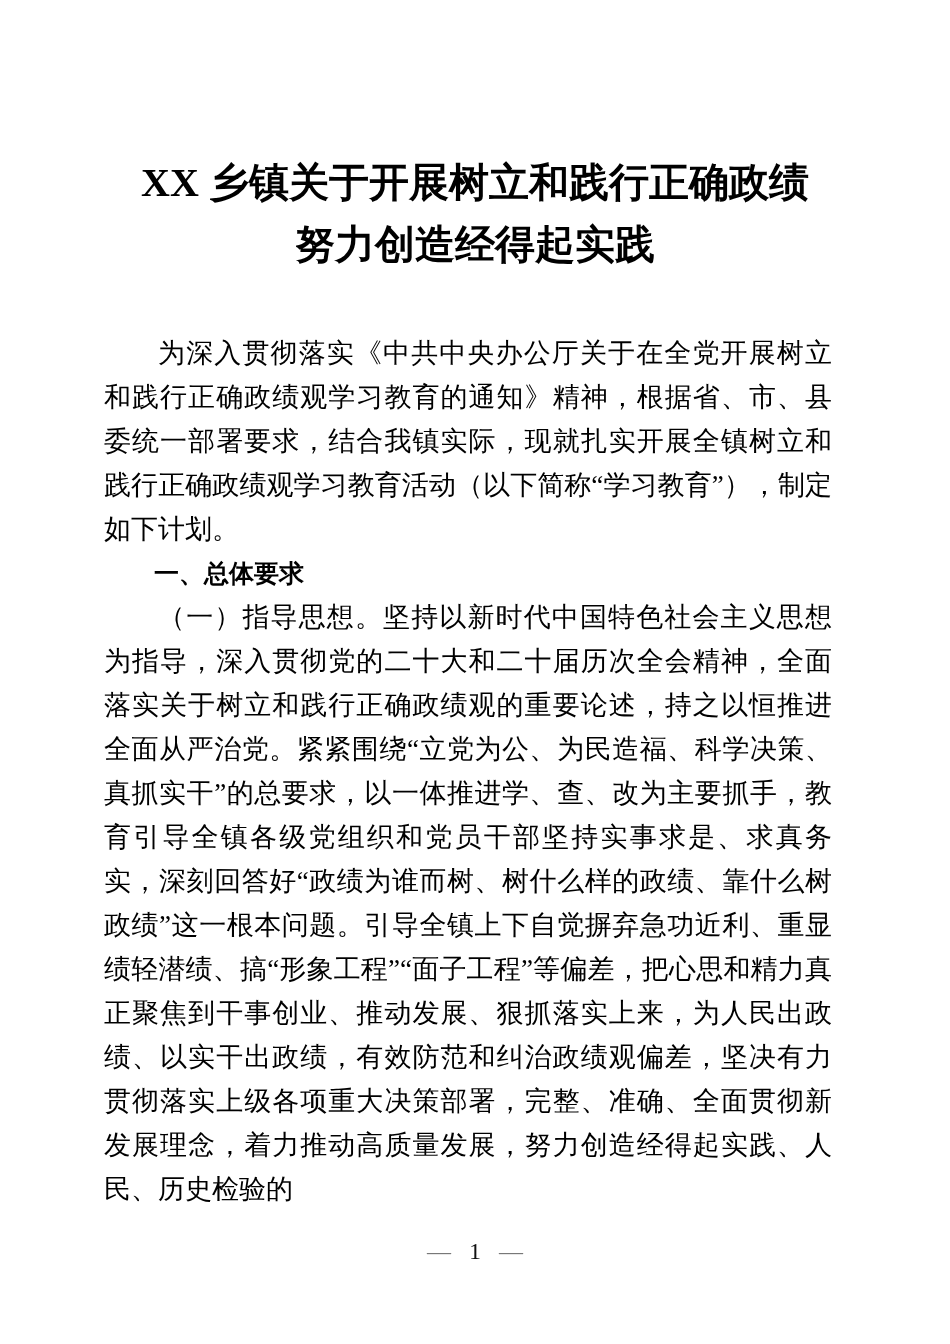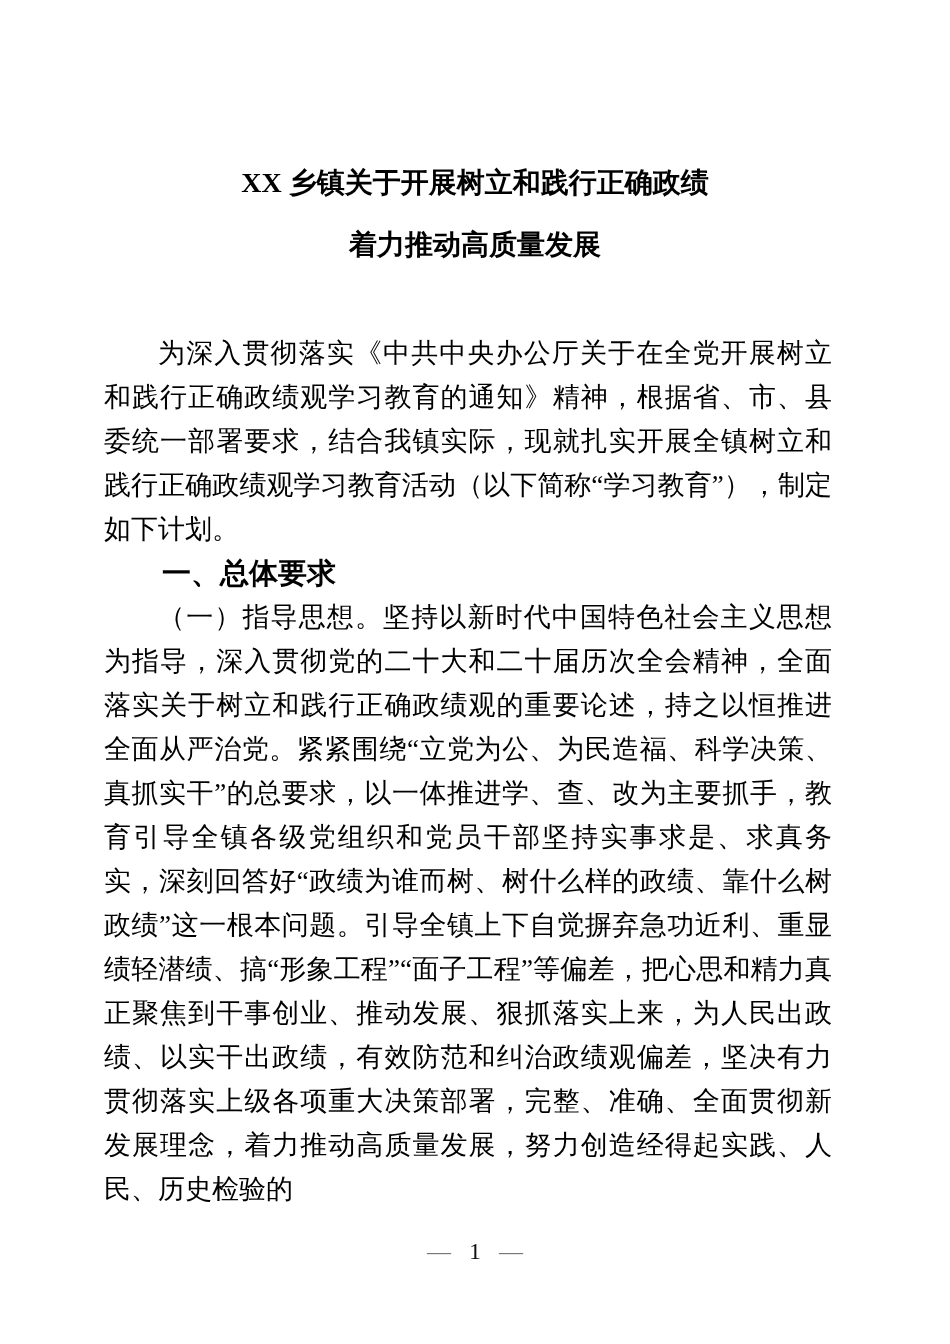--- a/index.html
+++ b/index.html
@@ -18,21 +18,21 @@
     background: #ffffff;
     overflow: hidden;
   }
   .doc-title {
     position: absolute;
     top: 152px;
     left: 0;
     width: 950px;
     text-align: center;
     font-weight: 700;
-    font-size: 28px;
+    font-size: 40px;
     line-height: 62px;
     font-family: "Liberation Serif", "DejaVu Serif", serif;
   }
   .doc-body {
     position: absolute;
     top: 317px;
     left: 104px;
     width: 728px;
     font-size: 27px;
     line-height: 44px;
@@ -42,21 +42,21 @@
   }
   .body-para {
     margin: 0;
     text-indent: 2em;
   }
   .section-heading {
     margin: 0;
     text-indent: 2em;
     font-weight: 700;
     font-family: "Liberation Sans", "DejaVu Sans", sans-serif;
-    font-size: 29px;
+    font-size: 25px;
     line-height: 44px;
   }
   .footer {
     position: absolute;
     top: 1236px;
     left: 0;
     width: 950px;
     text-align: center;
     font-size: 24px;
     line-height: 30px;
@@ -64,21 +64,21 @@
   .footer .dash { color: #787878; }
   .footer .page-num { color: #111111; margin: 0 12px; }
 </style>
 </head>
 <body>
 
 <div class="page">
 
   <div class="doc-title">
     <div>XX 乡镇关于开展树立和践行正确政绩</div>
-    <div>着力推动高质量发展</div>
+    <div>努力创造经得起实践</div>
   </div>
 
   <div class="doc-body">
     <p class="body-para">为深入贯彻落实《中共中央办公厅关于在全党开展树立和践行正确政绩观学习教育的通知》精神，根据省、市、县委统一部署要求，结合我镇实际，现就扎实开展全镇树立和践行正确政绩观学习教育活动（以下简称“学习教育”），制定如下计划。</p>
     <p class="section-heading">一、总体要求</p>
     <p class="body-para">（一）指导思想。坚持以新时代中国特色社会主义思想为指导，深入贯彻党的二十大和二十届历次全会精神，全面落实关于树立和践行正确政绩观的重要论述，持之以恒推进全面从严治党。紧紧围绕“立党为公、为民造福、科学决策、真抓实干”的总要求，以一体推进学、查、改为主要抓手，教育引导全镇各级党组织和党员干部坚持实事求是、求真务实，深刻回答好“政绩为谁而树、树什么样的政绩、靠什么树政绩”这一根本问题。引导全镇上下自觉摒弃急功近利、重显绩轻潜绩、搞“形象工程”“面子工程”等偏差，把心思和精力真正聚焦到干事创业、推动发展、狠抓落实上来，为人民出政绩、以实干出政绩，有效防范和纠治政绩观偏差，坚决有力贯彻落实上级各项重大决策部署，完整、准确、全面贯彻新发展理念，着力推动高质量发展，努力创造经得起实践、人民、历史检验的</p>
   </div>
 
   <div class="footer">
     <span class="dash">—</span>

